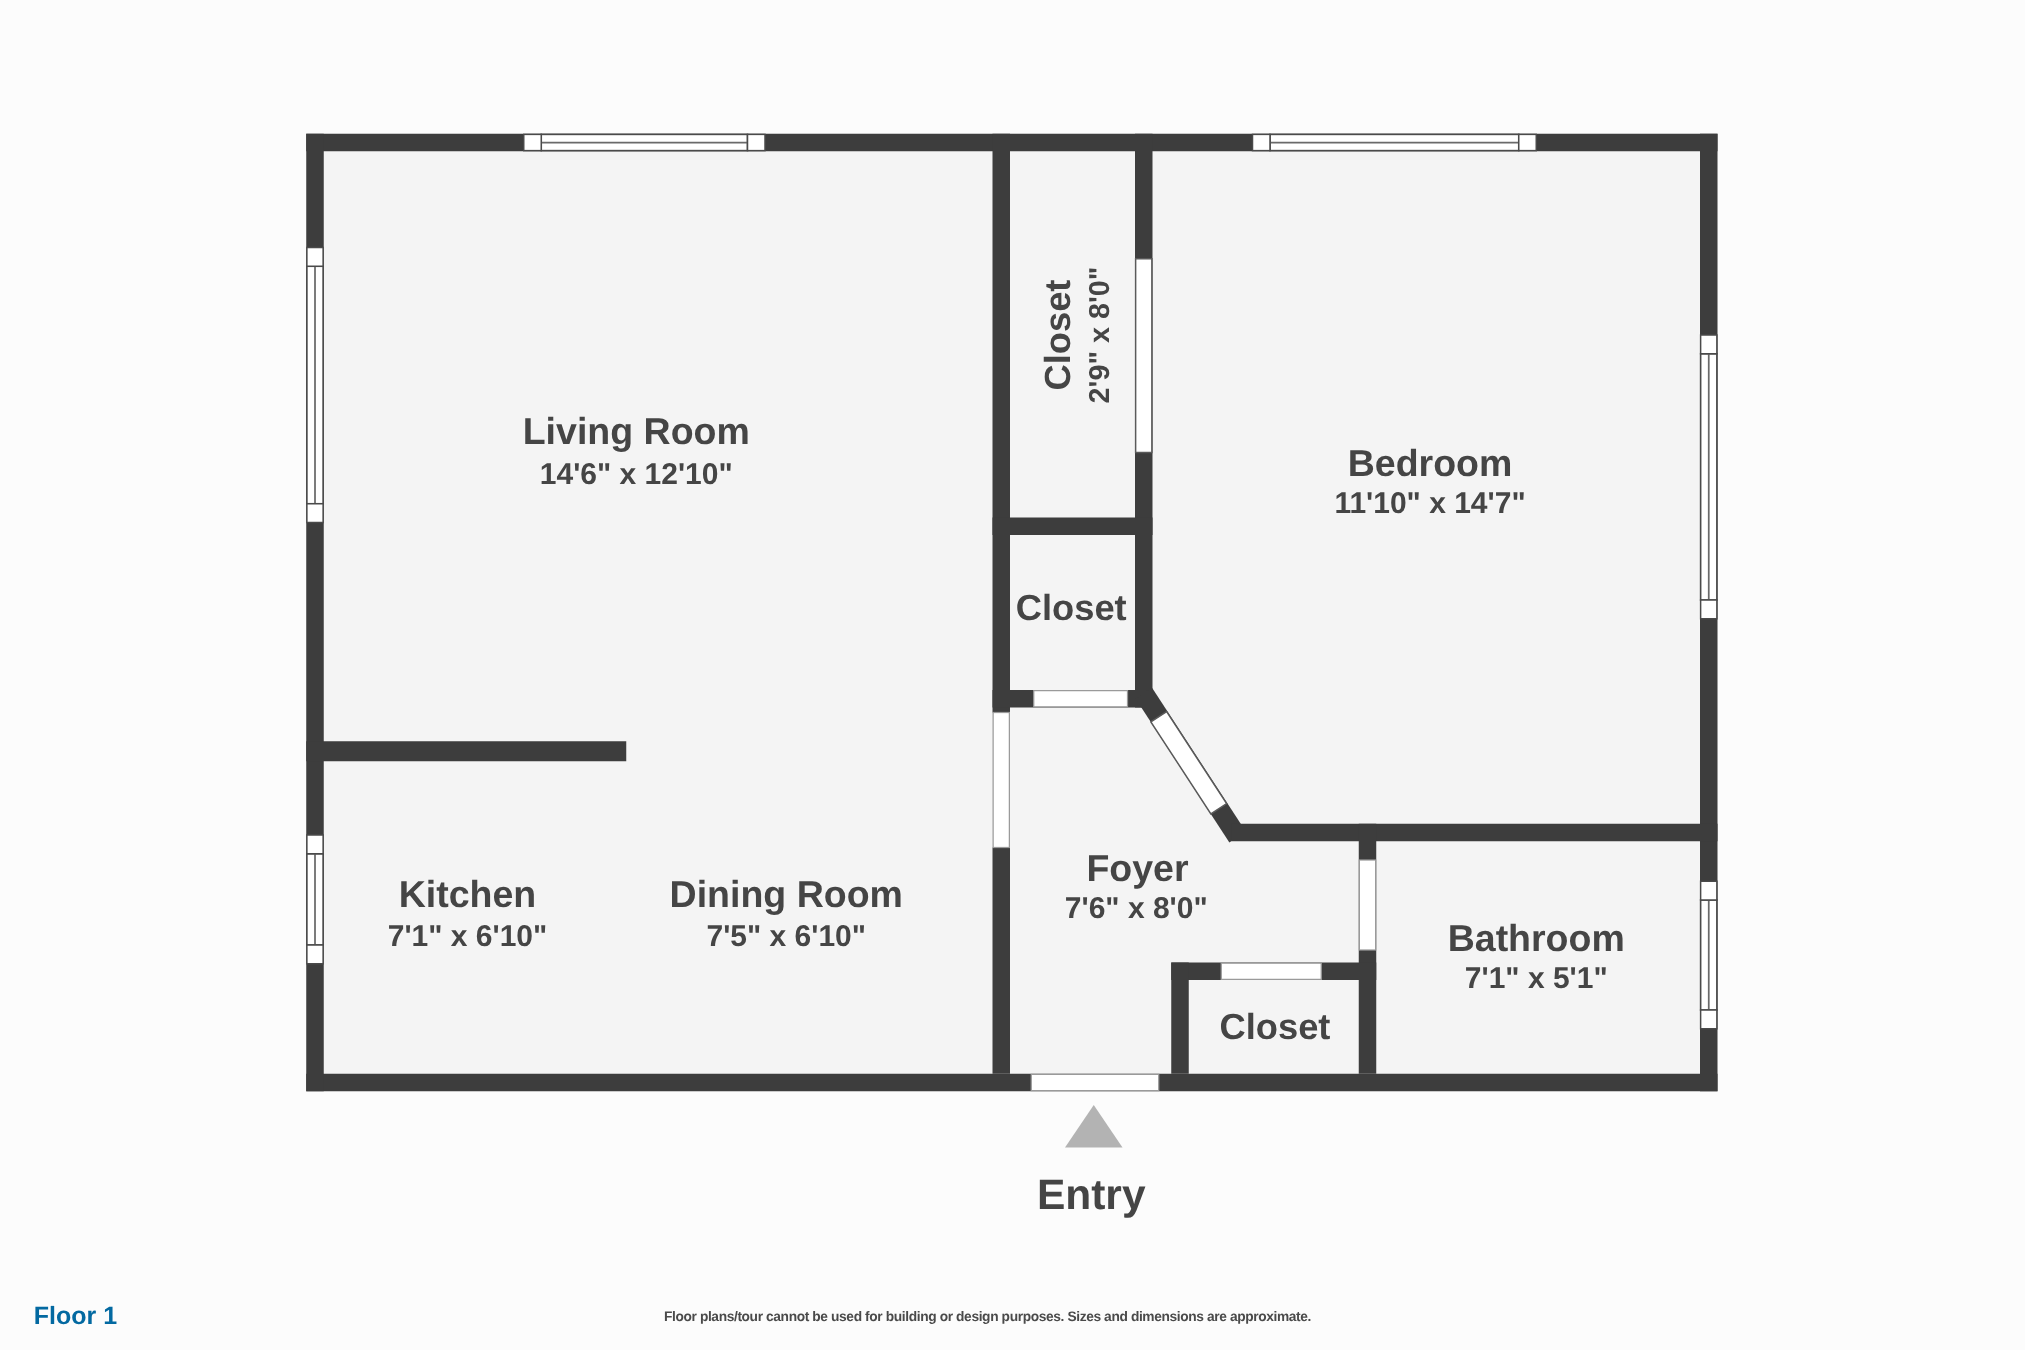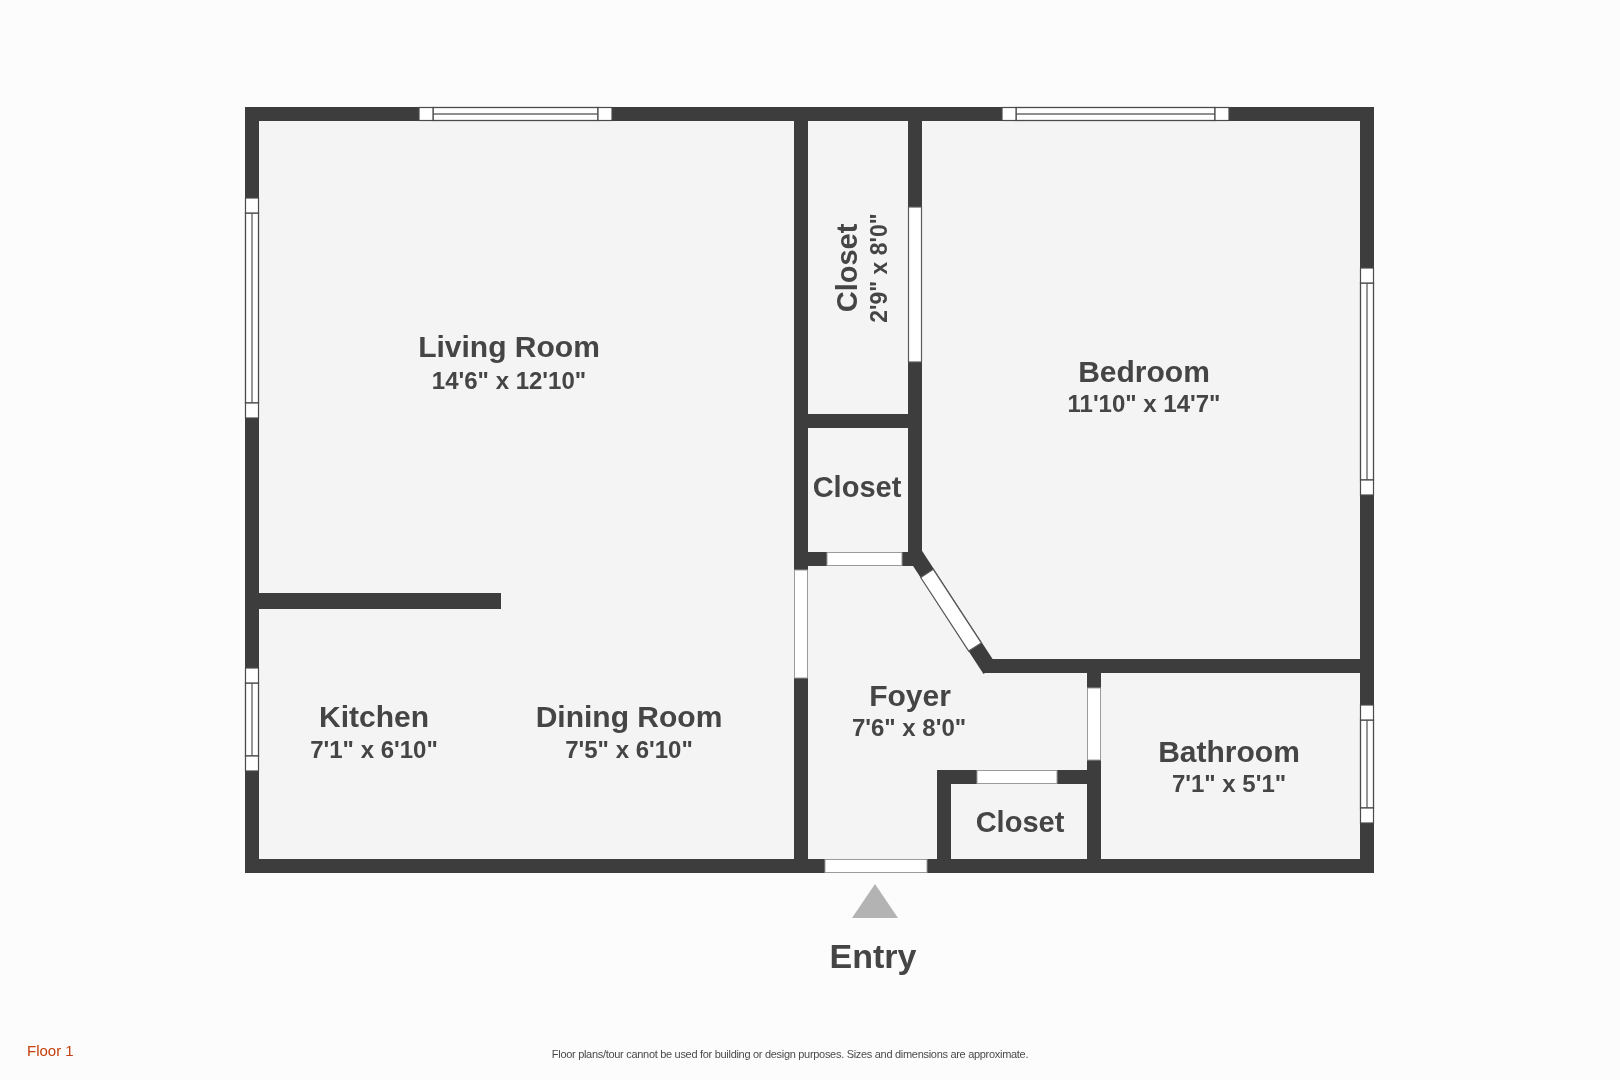--- a/index.html
+++ b/index.html
@@ -24,33 +24,33 @@
   .opening { fill: #ffffff; stroke: #9a9a9a; stroke-width: 1; }
   .win-body { fill: #ffffff; stroke: #4a4a4a; stroke-width: 1.3; }
   .win-cap  { fill: #ffffff; stroke: #4a4a4a; stroke-width: 1.2; }
   .win-line { stroke: #6a6a6a; stroke-width: 1.4; }
   .slider   { fill: #ffffff; stroke: #5a5a5a; stroke-width: 1.2; }
 
   .floor-label {
     position: absolute;
     left: 27px;
     top: 1042px;
-    font-size: 15px;
-    font-weight: 400;
-    color: #c2410c;
+    font-size: 20px;
+    font-weight: 700;
+    color: #0369a1;
   }
   .disclaimer {
     position: absolute;
     left: 0;
     top: 1048px;
     width: 1580px;
     text-align: center;
     font-size: 11px;
     letter-spacing: -0.3px;
-    font-weight: 400;
+    font-weight: 700;
     color: #4a4a4a;
   }
 </style>
 </head>
 <body>
 
 <div class="stage">
 
   <svg class="plan" width="1620" height="1080" viewBox="0 0 1620 1080">
 

